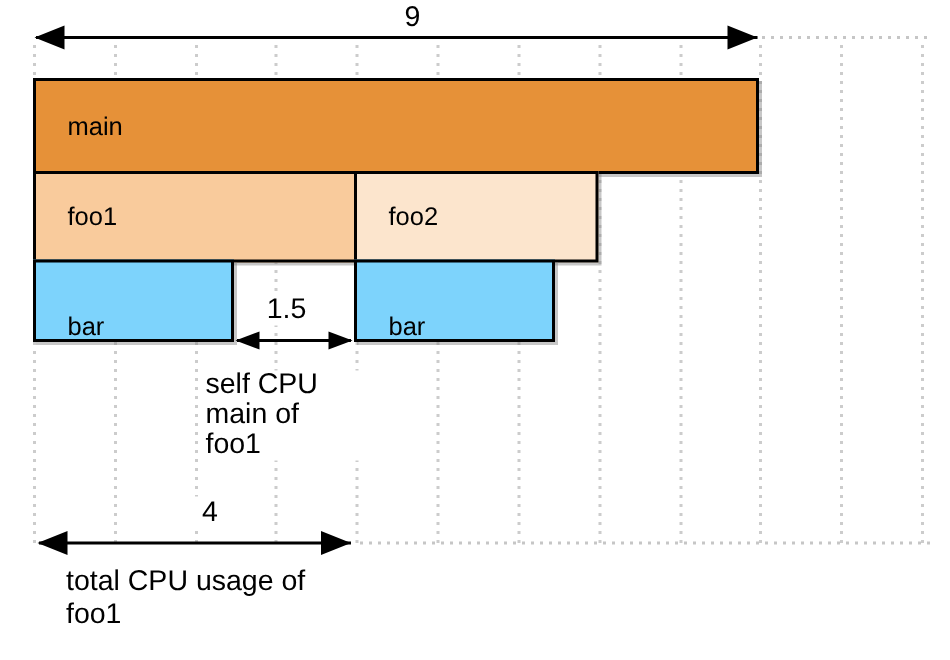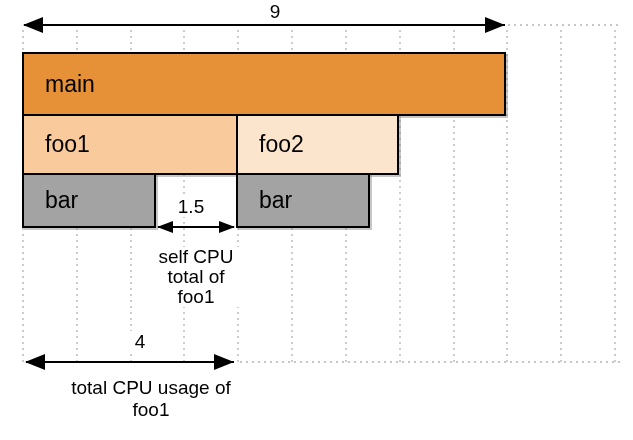--- a/index.html
+++ b/index.html
@@ -14,41 +14,41 @@
   }
   
   .hdots{
     position:absolute;height:2px;
     background:repeating-linear-gradient(to right,#c6c6c6 0 2px,transparent 2px 6px);
   }
   
   .frame{
     position:absolute;box-sizing:border-box;border:2px solid #000;
     display:flex;align-items:center;padding-left:21px;
-    font-size:23px;line-height:1;z-index:2;
+    font-size:17px;line-height:1;z-index:2;
     box-shadow:2px 2px 0 rgba(130,130,130,.45);
   }
   .f-main{background:#e69138;}
   .f-foo1{background:#f9cb9c;}
   .f-foo2{background:#fce5cd;text-align:right;}
-  .f-bar {background:#a3a3a3;}
+  .f-bar {background:#7dd3fc;align-items:flex-end;}
   
   .aline{position:absolute;height:2px;background:#000;z-index:3;}
   .ah{position:absolute;width:0;height:0;z-index:3;}
   .ah-l{border-top:8px solid transparent;border-bottom:8px solid transparent;border-right:20px solid #000;}
   .ah-r{border-top:8px solid transparent;border-bottom:8px solid transparent;border-left:20px solid #000;}
   .ah-l.sm{border-top-width:6px;border-bottom-width:6px;border-right-width:16px;}
   .ah-r.sm{border-top-width:6px;border-bottom-width:6px;border-left-width:16px;}
   
   .mlabel{
     position:absolute;text-align:center;font-size:19px;line-height:21px;
     background:#fff;z-index:4;
   }
   .caption{
-    position:absolute;text-align:center;font-size:19px;
+    position:absolute;font-size:19px;
     background:#fff;z-index:4;
   }
   .caption div{white-space:nowrap;}
   .cap-self div{line-height:20px;}
   .cap-total div{line-height:22px;}
 </style>
 </head>
 <body>
 
 <div class="canvas">
@@ -87,21 +87,21 @@
   <div class="frame f-bar" style="left:236px;top:173px;width:134px;height:55px;">
     <span>bar</span>
   </div>
 
   <div class="mlabel" style="left:166px;top:196px;width:50px;">1.5</div>
   <div class="aline" style="left:158px;top:226px;width:76px;"></div>
   <div class="ah ah-l sm" style="left:157px;top:221px;"></div>
   <div class="ah ah-r sm" style="left:219px;top:221px;"></div>
   <div class="caption cap-self" style="left:137px;top:247px;width:118px;">
     <div>self CPU</div>
-    <div>total of</div>
+    <div>main of</div>
     <div>foo1</div>
   </div>
 
   <div class="mlabel" style="left:122px;top:331px;width:36px;">4</div>
   <div class="aline" style="left:26px;top:361px;width:208px;"></div>
   <div class="ah ah-l" style="left:25px;top:354px;"></div>
   <div class="ah ah-r" style="left:214px;top:354px;"></div>
   <div class="hdots" style="left:240px;top:361px;width:382px;"></div>
   <div class="caption cap-total" style="left:44px;top:377px;width:214px;">
     <div>total CPU usage of</div>

